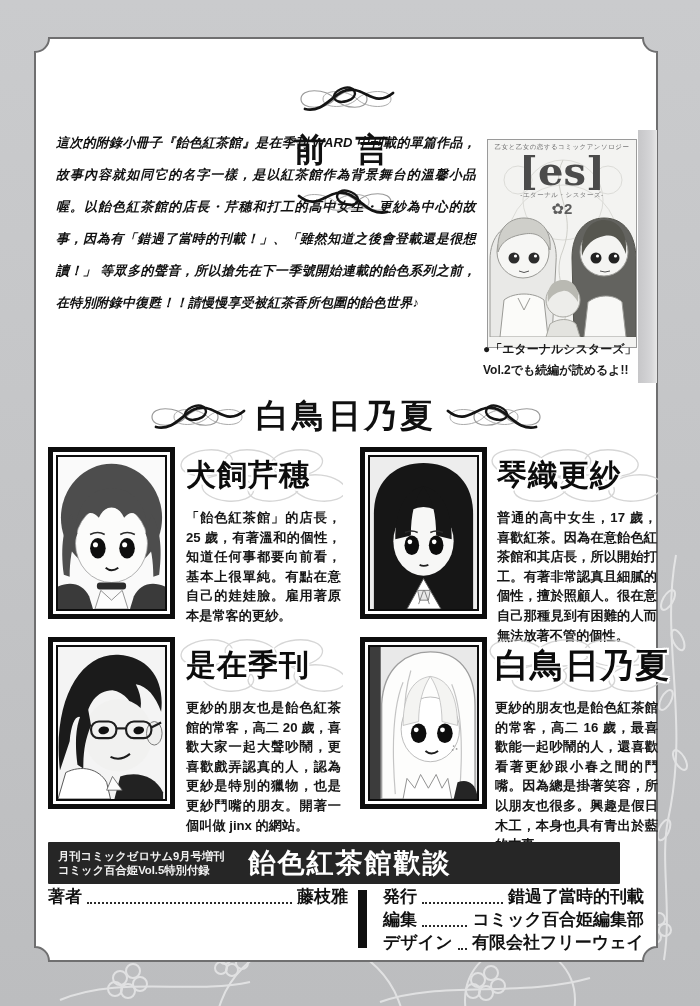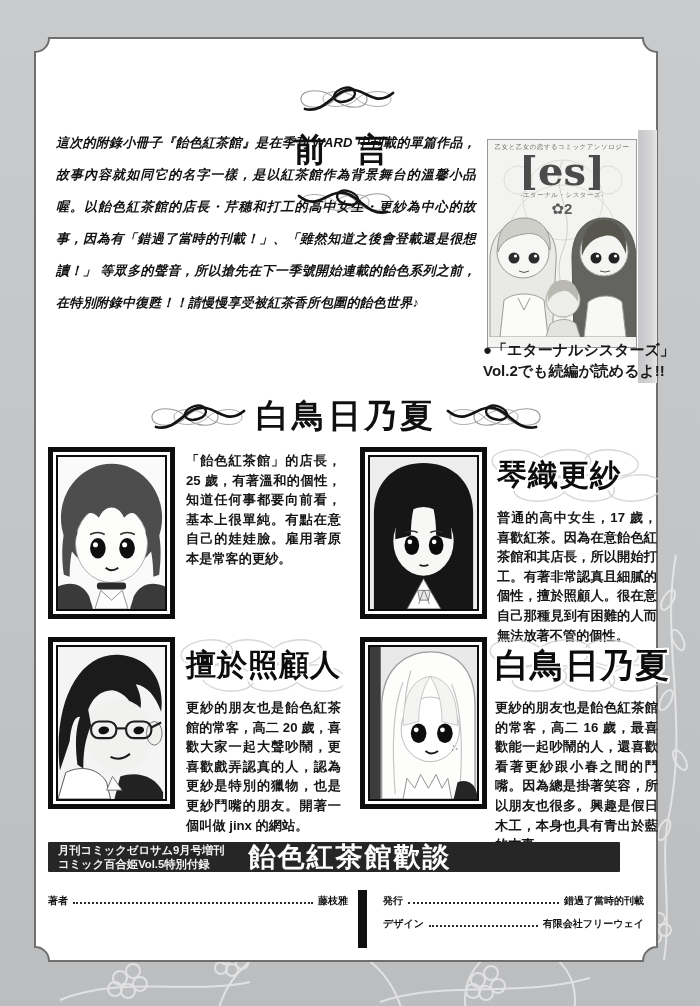--- a/index.html
+++ b/index.html
@@ -38,21 +38,21 @@
   .cover-tagline{position:relative;margin-top:3px;text-align:center;font-size:6.5px;color:#6a6a6a;letter-spacing:0.5px;white-space:nowrap;}
   .cover-title{position:relative;text-align:center;font-family:"DejaVu Serif","Liberation Serif",serif;font-size:40px;line-height:0.95;font-weight:700;color:#4b4b4b;}
   .cover-subtitle{position:relative;text-align:center;font-size:6.5px;color:#777;margin-top:1px;letter-spacing:0.5px;}
   .cover-volume{position:relative;text-align:center;font-size:15px;font-weight:700;color:#5c5c5c;margin-top:0px;}
   .book-shadow{
     position:absolute;left:638px;top:130px;width:19px;height:253px;
     background:linear-gradient(90deg,#c6c6c8 0%,#d6d6d8 70%,#e6e6e6 100%);
   }
   .book-caption{
     position:absolute;left:483px;top:339px;width:176px;
-    font-size:15px;font-weight:700;color:#1a1a1a;line-height:21px;white-space:nowrap;
+    font-size:12px;font-weight:700;color:#1a1a1a;line-height:21px;white-space:nowrap;
   }
 
   
   .portrait{
     position:absolute;width:127px;height:172px;box-sizing:border-box;
     border:5px solid #0d0d0d;background:#fff;padding:3px;
   }
   .portrait-inner{width:100%;height:100%;box-sizing:border-box;border:2px solid #0d0d0d;overflow:hidden;background:#f7f7f7;}
   .portrait-inner svg{width:100%;height:100%;}
 
@@ -65,29 +65,29 @@
                 -2px -2px 0 #fff,2px 2px 0 #fff,-2px 2px 0 #fff,2px -2px 0 #fff;
   }
   .char-name.small{font-size:34px;}
   .char-desc{
     margin-top:4px;font-size:13.2px;font-weight:700;color:#161616;
     line-height:19.6px;text-align:justify;
   }
 
   
   .colo-bar{
-    position:absolute;left:48px;top:842px;width:572px;height:30px;
+    position:absolute;left:48px;top:842px;width:572px;height:42px;
     background:#262626;display:flex;align-items:center;border-radius:1px;
   }
   .issue{margin-left:10px;color:#f2f2f2;font-size:11.3px;font-weight:600;line-height:14px;white-space:nowrap;}
   .colo-title{margin-left:24px;color:#ffffff;font-size:27px;font-weight:900;letter-spacing:2px;white-space:nowrap;}
 
   .credits{position:absolute;left:48px;top:889px;width:596px;display:flex;align-items:flex-start;}
   .credits-left{width:300px;}
-  .credit-row{display:flex;align-items:flex-end;font-size:10px;font-weight:700;color:#111;height:19px;margin-bottom:4px;}
+  .credit-row{display:flex;align-items:flex-end;font-size:17px;font-weight:700;color:#111;height:19px;margin-bottom:4px;}
   .credit-label{white-space:nowrap;}
   .leader{flex:1;border-bottom:2.6px dotted #2b2b2b;margin:0 5px 4px 5px;}
   .credit-value{white-space:nowrap;}
   .credits-divider{width:9px;height:58px;background:#0f0f0f;margin:1px 16px 0 10px;}
   .credits-right{flex:1;}
 </style>
 </head>
 <body>
 
 <div class="page">
@@ -253,20 +253,33 @@
         <path d="M64,79 Q71,75 79,79" stroke="#2a2a2a" stroke-width="1.6" fill="none"></path>
         <path d="M49,113 Q55,118 62,113" stroke="#1c1c1c" stroke-width="2" fill="none"></path>
         <path d="M0,155 L0,132 C14,126 26,130 32,142 L36,155 Z" fill="#3a3a3a"></path>
         <path d="M110,155 L110,132 C96,126 84,130 78,142 L74,155 Z" fill="#3a3a3a"></path>
         <path d="M38,155 L44,136 L55,146 L66,136 L72,155 Z" fill="#fdfdfd" stroke="#777" stroke-width="0.8"></path>
         <rect x="40" y="128" width="30" height="7" rx="3" fill="#2b2b2b"></rect>
       </svg>
     </div>
   </div>
   <div class="char-text" style="left:186px;top:447px;width:155px;">
+    <div class="name-wrap">
+      <svg class="name-swirls" viewBox="0 0 170 57" preserveAspectRatio="none">
+        <g fill="none" stroke="#cfcfcf" stroke-width="1.4">
+          <ellipse cx="28" cy="16" rx="27" ry="13" transform="rotate(-6 28 16)"></ellipse>
+          <ellipse cx="74" cy="16" rx="27" ry="13" transform="rotate(5 74 16)"></ellipse>
+          <ellipse cx="122" cy="16" rx="27" ry="13" transform="rotate(-5 122 16)"></ellipse>
+          <ellipse cx="50" cy="41" rx="27" ry="13" transform="rotate(5 50 41)"></ellipse>
+          <ellipse cx="98" cy="41" rx="27" ry="13" transform="rotate(-6 98 41)"></ellipse>
+          <ellipse cx="146" cy="41" rx="27" ry="13" transform="rotate(6 146 41)"></ellipse>
+        </g>
+      </svg>
+      <div class="char-name">犬飼芹穗</div>
+    </div>
     <div class="char-desc">「飴色紅茶館」的店長，25 歲，有著溫和的個性，知道任何事都要向前看，基本上很單純。有點在意自己的娃娃臉。雇用著原本是常客的更紗。</div>
   </div>
 
   <div class="portrait" style="left:360px;top:447px;">
     <div class="portrait-inner">
       <svg viewBox="0 0 110 155" preserveAspectRatio="none">
         <rect width="110" height="155" fill="#ededed"></rect>
         <path d="M4,155 V58 C4,22 28,6 55,6 C82,6 106,22 106,58 V155 Z" fill="#161616"></path>
         <ellipse cx="55" cy="86" rx="31" ry="35" fill="#f7f7f6"></ellipse>
         <path d="M26,84 C26,48 40,32 55,30 C46,42 42,58 42,80 Z" fill="#161616"></path>
@@ -327,21 +340,21 @@
       <svg class="name-swirls" viewBox="0 0 170 57" preserveAspectRatio="none">
         <g fill="none" stroke="#cfcfcf" stroke-width="1.4">
           <ellipse cx="28" cy="16" rx="27" ry="13" transform="rotate(-6 28 16)"></ellipse>
           <ellipse cx="74" cy="16" rx="27" ry="13" transform="rotate(5 74 16)"></ellipse>
           <ellipse cx="122" cy="16" rx="27" ry="13" transform="rotate(-5 122 16)"></ellipse>
           <ellipse cx="50" cy="41" rx="27" ry="13" transform="rotate(5 50 41)"></ellipse>
           <ellipse cx="98" cy="41" rx="27" ry="13" transform="rotate(-6 98 41)"></ellipse>
           <ellipse cx="146" cy="41" rx="27" ry="13" transform="rotate(6 146 41)"></ellipse>
         </g>
       </svg>
-      <div class="char-name">擅於照顧人</div>
+      <div class="char-name">是在季刊</div>
     </div>
     <div class="char-desc">更紗的朋友也是飴色紅茶館的常客，高二 20 歲，喜歡大家一起大聲吵鬧，更喜歡戲弄認真的人，認為更紗是特別的獵物，也是更紗鬥嘴的朋友。開著一個叫做 jinx 的網站。</div>
   </div>
 
   <div class="portrait" style="left:360px;top:637px;">
     <div class="portrait-inner">
       <svg viewBox="0 0 110 155" preserveAspectRatio="none">
         <rect width="110" height="155" fill="#e9e9e9"></rect>
         <rect x="0" y="0" width="11" height="155" fill="#3c3c3c"></rect>
         <path d="M12,155 V58 C14,20 38,5 62,5 C90,5 108,24 108,60 V155 Z" fill="#fdfdfc" stroke="#9e9e9e" stroke-width="1.4"></path>
@@ -396,20 +409,25 @@
       </div>
     </div>
     <div class="credits-divider"></div>
     <div class="credits-right">
       <div class="credit-row">
         <span class="credit-label">発行</span>
         <span class="leader"></span>
         <span class="credit-value">錯過了當時的刊載</span>
       </div>
       <div class="credit-row">
+        <span class="credit-label">編集</span>
+        <span class="leader"></span>
+        <span class="credit-value">コミック百合姫編集部</span>
+      </div>
+      <div class="credit-row">
         <span class="credit-label">デザイン</span>
         <span class="leader"></span>
         <span class="credit-value">有限会社フリーウェイ</span>
       </div>
     </div>
   </div>
 
 </div>
 
 </body></html>

